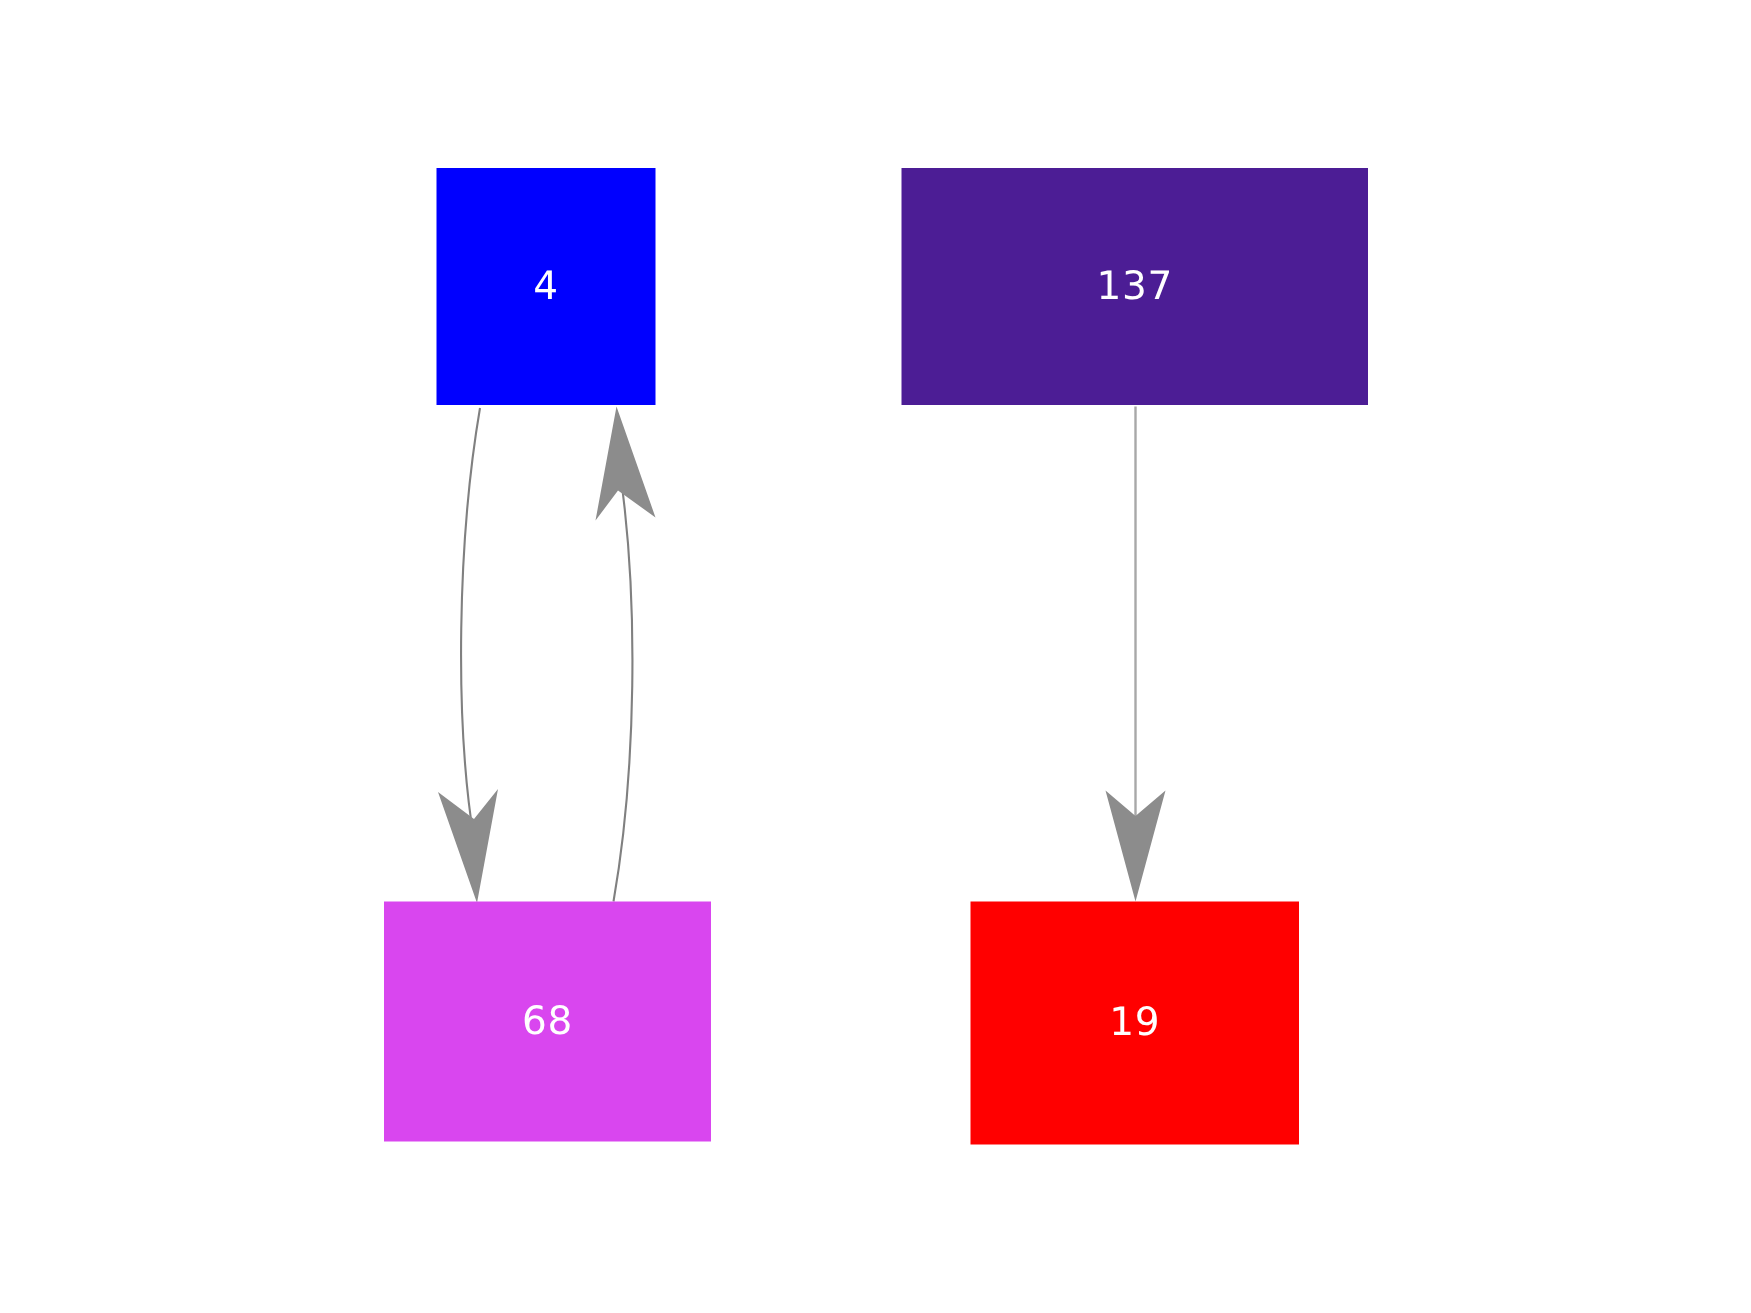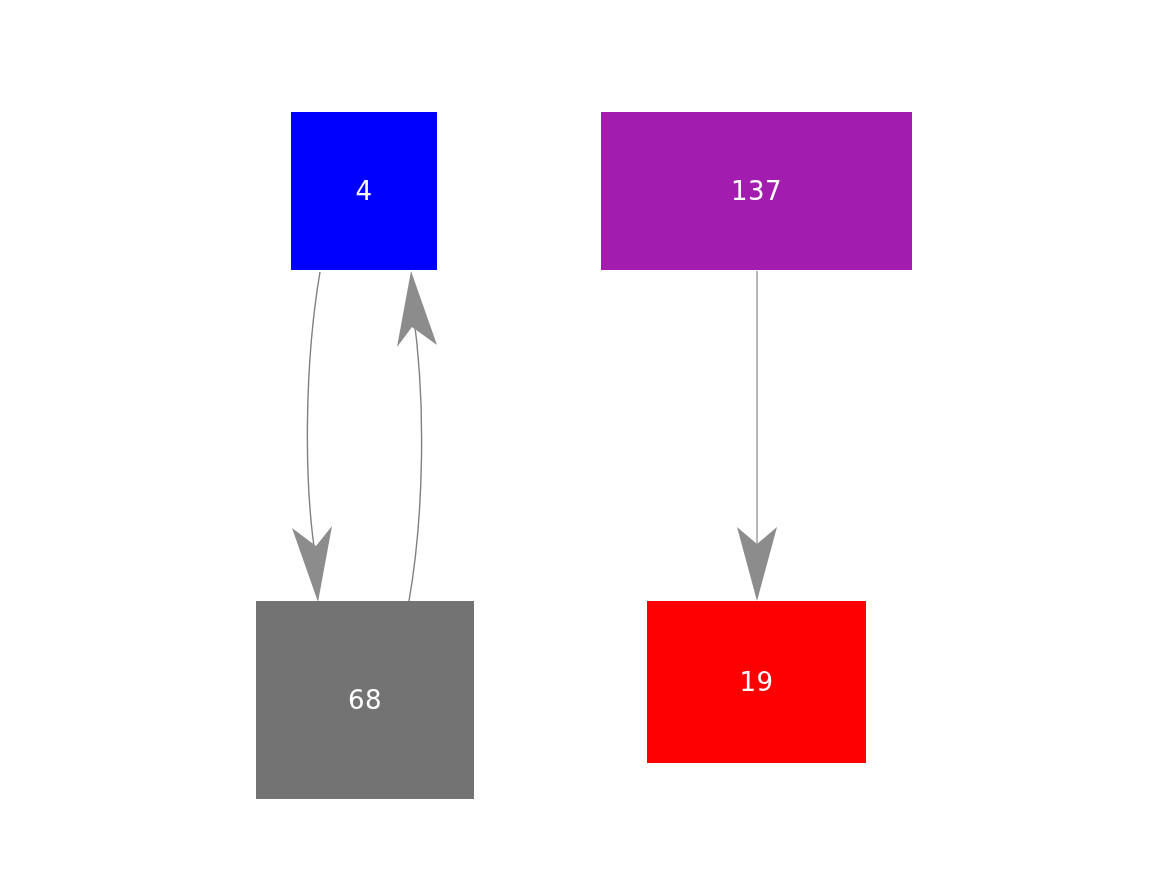--- a/index.html
+++ b/index.html
@@ -65,25 +65,25 @@
     <g>
       <line x1="757" y1="271" x2="757" y2="560" stroke="#a8a8a8" stroke-width="1.6"></line>
       <path d="M 757 601 L 737 527 L 757 544 L 777 527 Z" fill="#8c8c8c" stroke="none"></path>
     </g>
   </svg>
 
   <div class="node" style="left:291px; top:112px; width:146px; height:158px; background:#0000ff;">
     <span class="node-label">4</span>
   </div>
 
-  <div class="node" style="left:601px; top:112px; width:311px; height:158px; background:#a21caf;">
+  <div class="node" style="left:601px; top:112px; width:311px; height:158px; background:#4c1d95;">
     <span class="node-label">137</span>
   </div>
 
-  <div class="node" style="left:256px; top:601px; width:218px; height:198px; background:#737373;">
+  <div class="node" style="left:256px; top:601px; width:218px; height:160px; background:#d946ef;">
     <span class="node-label">68</span>
   </div>
 
   <div class="node" style="left:647px; top:601px; width:219px; height:162px; background:#ff0000;">
     <span class="node-label">19</span>
   </div>
 
 </div>
 
 </body></html>

